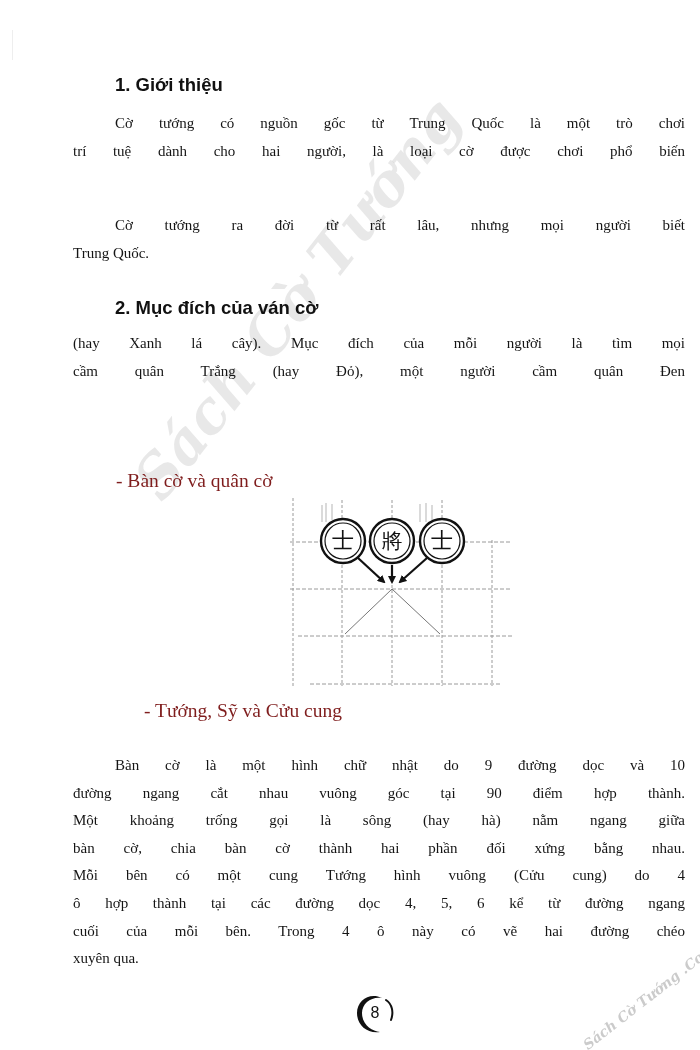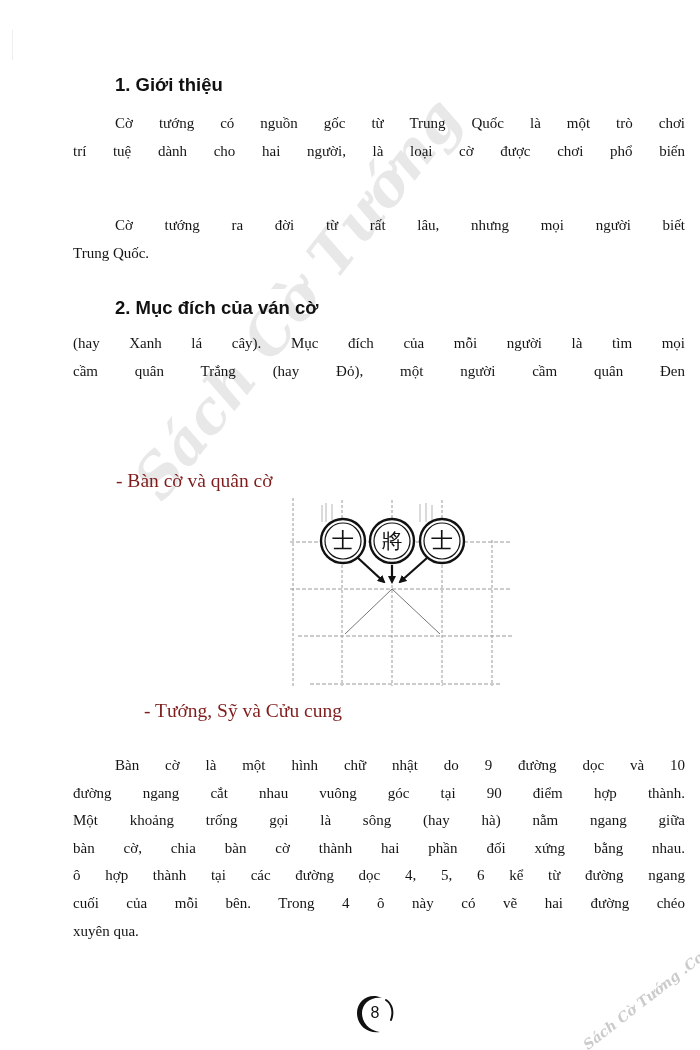--- a/index.html
+++ b/index.html
@@ -202,20 +202,21 @@
     <div style="position:absolute; left:154px; top:33px; width:36px; height:36px; line-height:36px; text-align:center; font-family:'DejaVu Sans', sans-serif; font-size:22px; color:#111;">士</div>
   </div>
 
   <div class="bullet" style="left:116px; top:700px;margin-left:28px;">- Tướng, Sỹ và Cửu cung</div>
 
   <div class="para" style="top:752px;">
     <span class="line indent">Bàn cờ là một hình chữ nhật do 9 đường dọc và 10</span>
     <span class="line">đường ngang cắt nhau vuông góc tại 90 điểm hợp thành.</span>
     <span class="line">Một khoảng trống gọi là sông (hay hà) nằm ngang giữa</span>
     <span class="line">bàn cờ, chia bàn cờ thành hai phần đối xứng bằng nhau.</span>
+    <span class="line">Mỗi bên có một cung Tướng hình vuông (Cửu cung) do 4</span>
     <span class="line">ô hợp thành tại các đường dọc 4, 5, 6 kể từ đường ngang</span>
     <span class="line">cuối của mỗi bên. Trong 4 ô này có vẽ hai đường chéo</span>
     <span class="line last">xuyên qua.</span>
   </div>
 
   <div class="page-number">
     <svg width="46" height="46" viewBox="0 0 46 46" xmlns="http://www.w3.org/2000/svg">
       <path d="M30 8 C 18 2, 5 10, 5 23 C 5 35, 15 44, 28 42 C 20 41, 10 35, 10 23 C 10 13, 20 6, 30 8 Z" fill="#111"></path>
       <path d="M34 10 C 40 14, 42 22, 39 30" stroke="#111" stroke-width="2" fill="none" stroke-linecap="round"></path>
     </svg>

